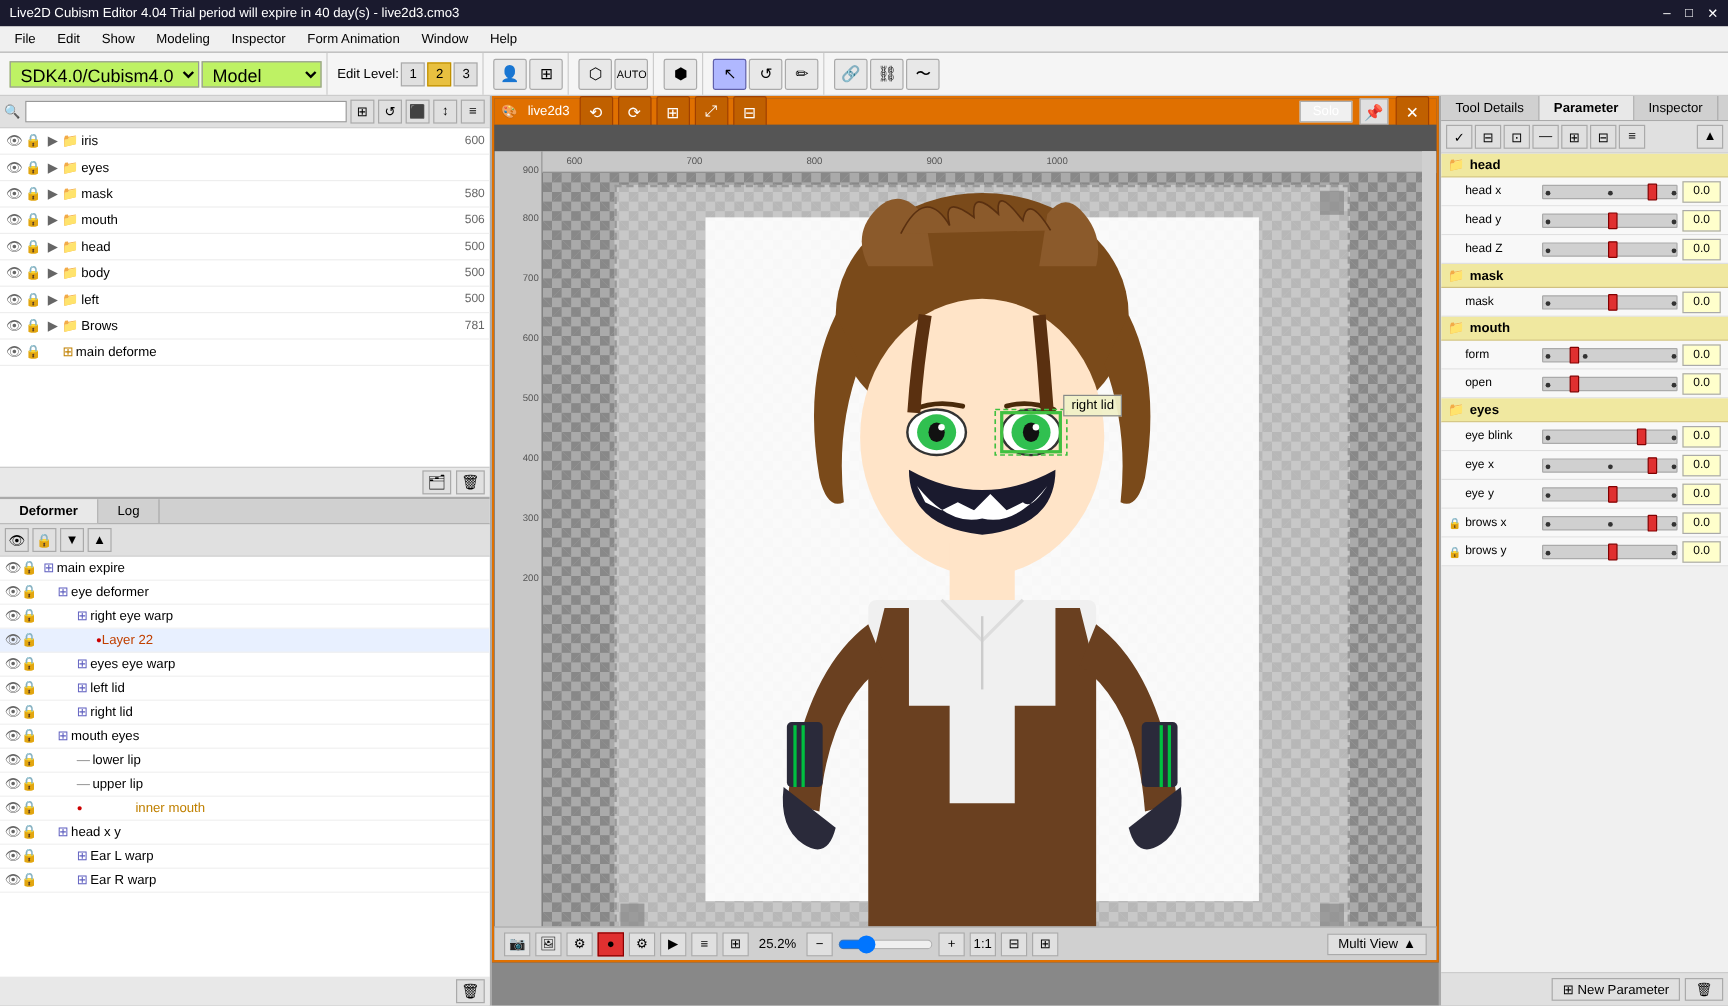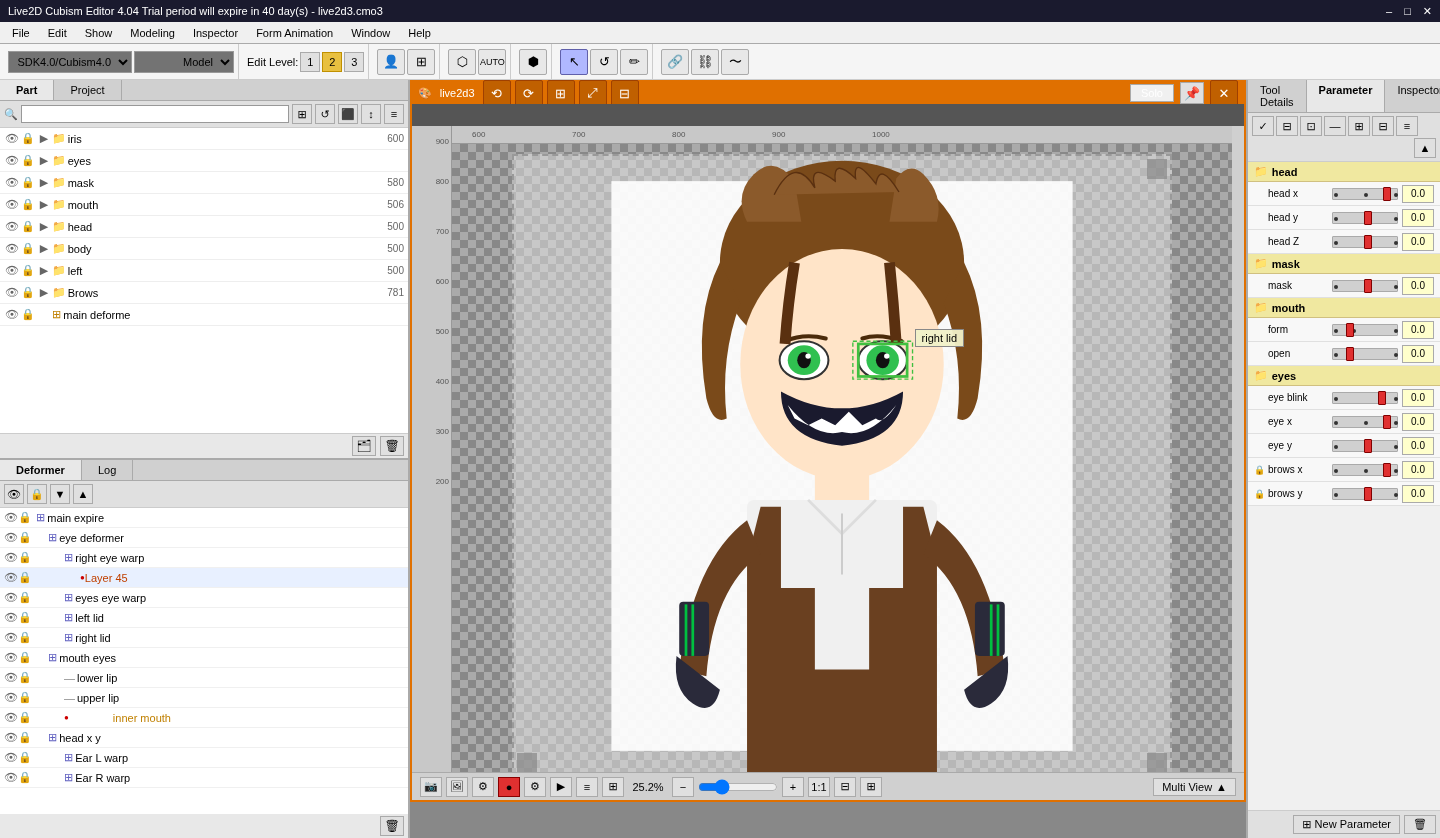--- a/index.html
+++ b/index.html
@@ -58,26 +58,25 @@
       border: 1px solid #aaa;
       border-radius: 2px;
       cursor: pointer;
       display: flex;
       align-items: center;
       justify-content: center;
       font-size: 13px;
     }
     .tb-btn.active { background: #b0b8ff; border-color: #6060aa; }
     .sdk-select {
-      background: #737373;
+      background: #bef264;
       border: 1px solid #999;
       padding: 2px 4px;
-      font-size: 11px;
+      font-size: 15px;
       height: 22px;
-      text-align: right;
     }
     .edit-level {
       display: flex;
       align-items: center;
       gap: 2px;
       font-size: 11px;
     }
     .level-btn {
       width: 20px;
       height: 20px;
@@ -206,21 +205,21 @@
       border: 1px solid #aaa;
       cursor: pointer;
       display: flex;
       align-items: center;
       justify-content: center;
       font-size: 12px;
     }
 
     
     #deformer-section {
-      height: 380px;
+      height: 424px;
       border-top: 2px solid #aaa;
       display: flex;
       flex-direction: column;
       background: #e8e8e8;
     }
     .deformer-tabs {
       display: flex;
       background: #d0d0d0;
       border-bottom: 1px solid #aaa;
     }
@@ -369,21 +368,21 @@
       padding: 2px 8px;
       cursor: pointer;
       font-size: 11px;
       display: flex;
       align-items: center;
       gap: 4px;
     }
 
     
     #right-panel {
-      width: 194px;
+      width: 241px;
       background: #e8e8e8;
       border-left: 2px solid #aaa;
       display: flex;
       flex-direction: column;
     }
     .right-tabs {
       display: flex;
       background: #d0d0d0;
       border-bottom: 1px solid #aaa;
     }
@@ -622,24 +621,20 @@
     <div class="tb-btn">🔗</div>
     <div class="tb-btn">⛓</div>
     <div class="tb-btn">〜</div>
   </div>
 </div>
 
 <div id="main-layout">
 
   <div id="left-panel">
 
-    <div class="panel-tabs">
-      <div class="panel-tab active">Part</div>
-      <div class="panel-tab">Project</div>
-    </div>
 
     <div class="part-toolbar">
       <span>🔍</span>
       <input class="part-search" type="text" placeholder="" style="">
       <div class="part-tool-btn">⊞</div>
       <div class="part-tool-btn">↺</div>
       <div class="part-tool-btn">⬛</div>
       <div class="part-tool-btn">↕</div>
       <div class="part-tool-btn">≡</div>
     </div>
@@ -758,21 +753,21 @@
           <span style="display:inline-block;width:32px;"></span>
           <span style="color:#6060c0;margin-right:2px;">⊞</span>
           <span class="df-label">right eye warp</span>
         </div>
 
         <div class="deformer-item" style="background:#e8f0ff;">
           <span class="vis-icon">👁</span>
           <span class="lock-icon">🔒</span>
           <span style="display:inline-block;width:48px;"></span>
           <span class="dot-icon">●</span>
-          <span class="df-label" style="color:#c04000;">Layer 45</span>
+          <span class="df-label" style="color:#c04000;">Layer 22</span>
         </div>
 
         <div class="deformer-item">
           <span class="vis-icon">👁</span>
           <span class="lock-icon">🔒</span>
           <span style="display:inline-block;width:32px;"></span>
           <span style="color:#6060c0;margin-right:2px;">⊞</span>
           <span class="df-label">eyes eye warp</span>
         </div>
 

